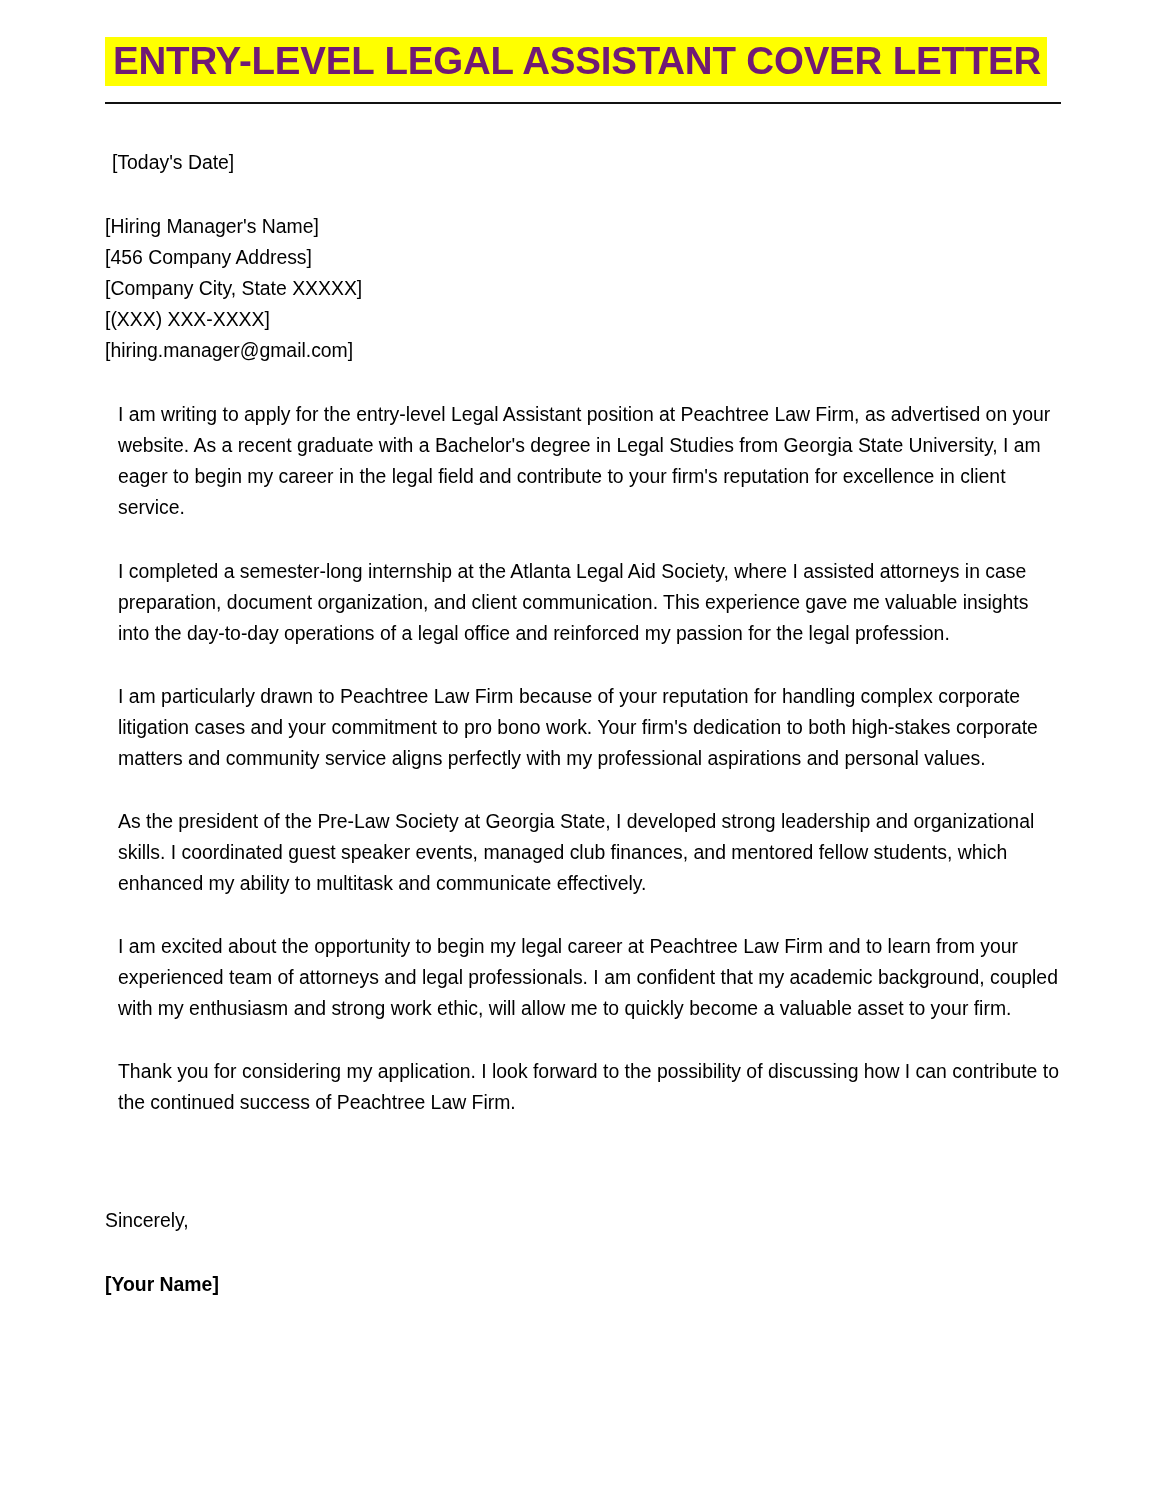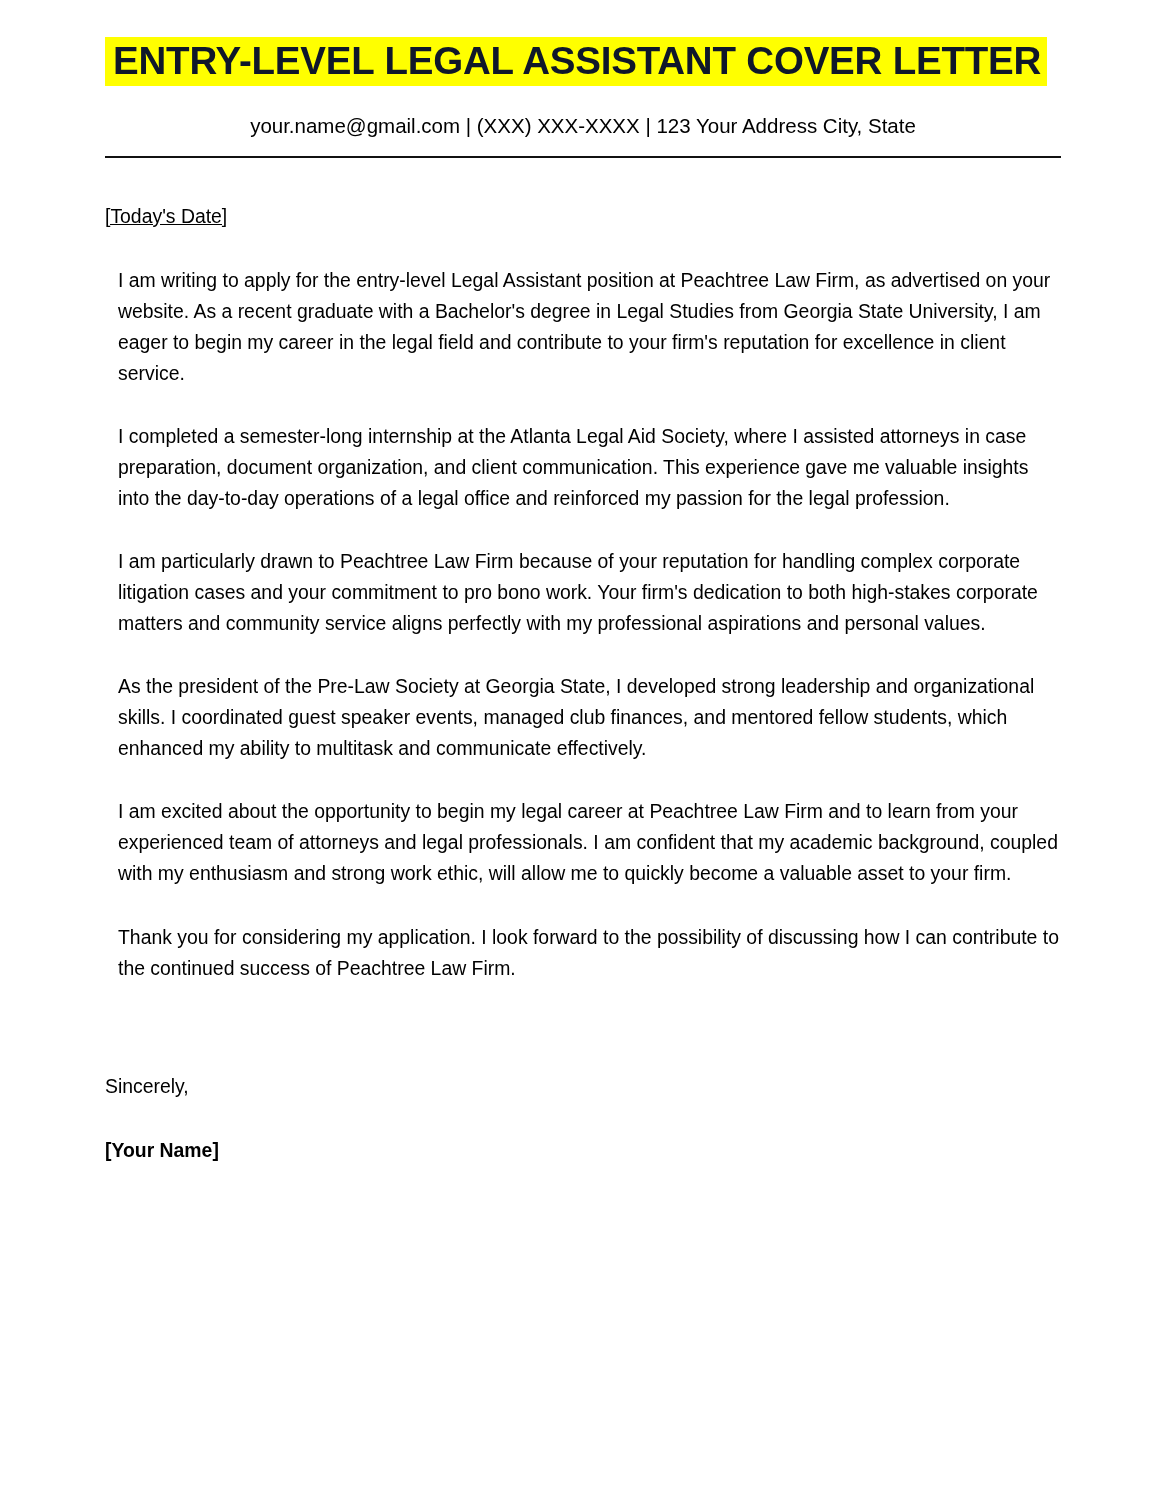--- a/index.html
+++ b/index.html
@@ -34,21 +34,21 @@
     margin-top: 36px;
     line-height: 0;
   }
   .doc-title {
     display: inline;
     font-size: 38.5px;
     font-weight: bold;
     letter-spacing: -0.2px;
     line-height: 1.30;
     background-color: #ffff00;
-    color: #0f172a;
+    color: #701a75;
     padding: 2px 6px 4px 8px;
     box-decoration-break: clone;
     -webkit-box-decoration-break: clone;
   }
   .contact-line {
     margin-top: 26px;
     text-align: center;
     font-size: 20.5px;
     line-height: 1.35;
     color: #000000;
@@ -61,22 +61,21 @@
     height: 0;
   }
 
   
   .letter {
     margin-top: 43px;
     font-size: 19.4px;
     line-height: 1.60;
   }
   .date-line {
-    margin: 0 0 33px 0;
-    text-decoration: underline;
+    margin: 0 0 33px 7px;
   }
   .recipient-block {
     margin: 0 0 33px 0;
   }
   .recipient-block div {
     line-height: 1.60;
   }
   .salutation {
     margin: 0 0 33px 0;
   }
@@ -98,28 +97,34 @@
 </head>
 <body>
 
 <div class="page">
   <div class="content">
 
     <div class="title-wrap">
       <span class="doc-title">ENTRY-LEVEL LEGAL ASSISTANT COVER LETTER</span>
     </div>
 
-    <div class="contact-line">your.name@gmail.com | (XXX) XXX-XXXX | 123 Your Address City, State</div>
 
     <hr class="header-rule">
 
     <div class="letter">
 
       <div class="date-line">[Today's Date]</div>
 
+      <div class="recipient-block">
+        <div>[Hiring Manager's Name]</div>
+        <div>[456 Company Address]</div>
+        <div>[Company City, State XXXXX]</div>
+        <div>[(XXX) XXX-XXXX]</div>
+        <div>[hiring.manager@gmail.com]</div>
+      </div>
 
 
       <p class="body-para">I am writing to apply for the entry-level Legal Assistant position at Peachtree Law Firm, as advertised on your website. As a recent graduate with a Bachelor's degree in Legal Studies from Georgia State University, I am eager to begin my career in the legal field and contribute to your firm's reputation for excellence in client service.</p>
       <p class="body-para">I completed a semester-long internship at the Atlanta Legal Aid Society, where I assisted attorneys in case preparation, document organization, and client communication. This experience gave me valuable insights into the day-to-day operations of a legal office and reinforced my passion for the legal profession.</p>
       <p class="body-para">I am particularly drawn to Peachtree Law Firm because of your reputation for handling complex corporate litigation cases and your commitment to pro bono work. Your firm's dedication to both high-stakes corporate matters and community service aligns perfectly with my professional aspirations and personal values.</p>
       <p class="body-para">As the president of the Pre-Law Society at Georgia State, I developed strong leadership and organizational skills. I coordinated guest speaker events, managed club finances, and mentored fellow students, which enhanced my ability to multitask and communicate effectively.</p>
       <p class="body-para">I am excited about the opportunity to begin my legal career at Peachtree Law Firm and to learn from your experienced team of attorneys and legal professionals. I am confident that my academic background, coupled with my enthusiasm and strong work ethic, will allow me to quickly become a valuable asset to your firm.</p>
       <p class="body-para">Thank you for considering my application. I look forward to the possibility of discussing how I can contribute to the continued success of Peachtree Law Firm.</p>
 
       <div class="closing-spacer"></div>

